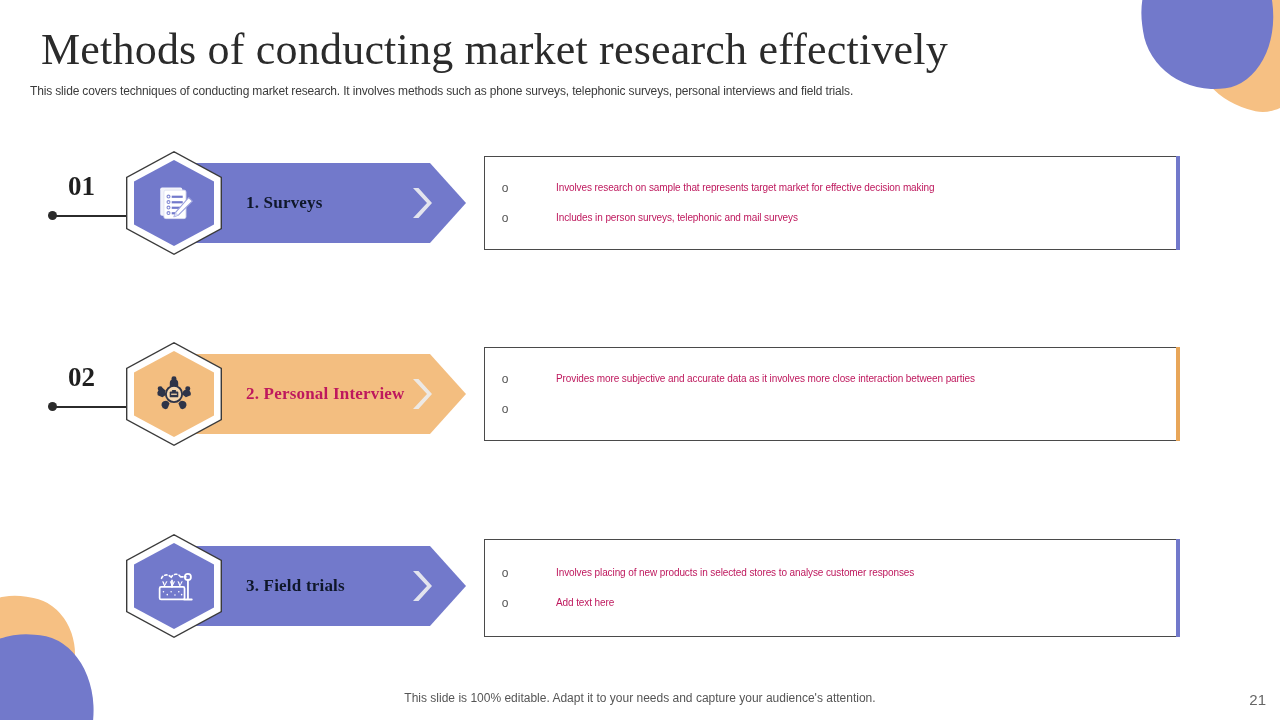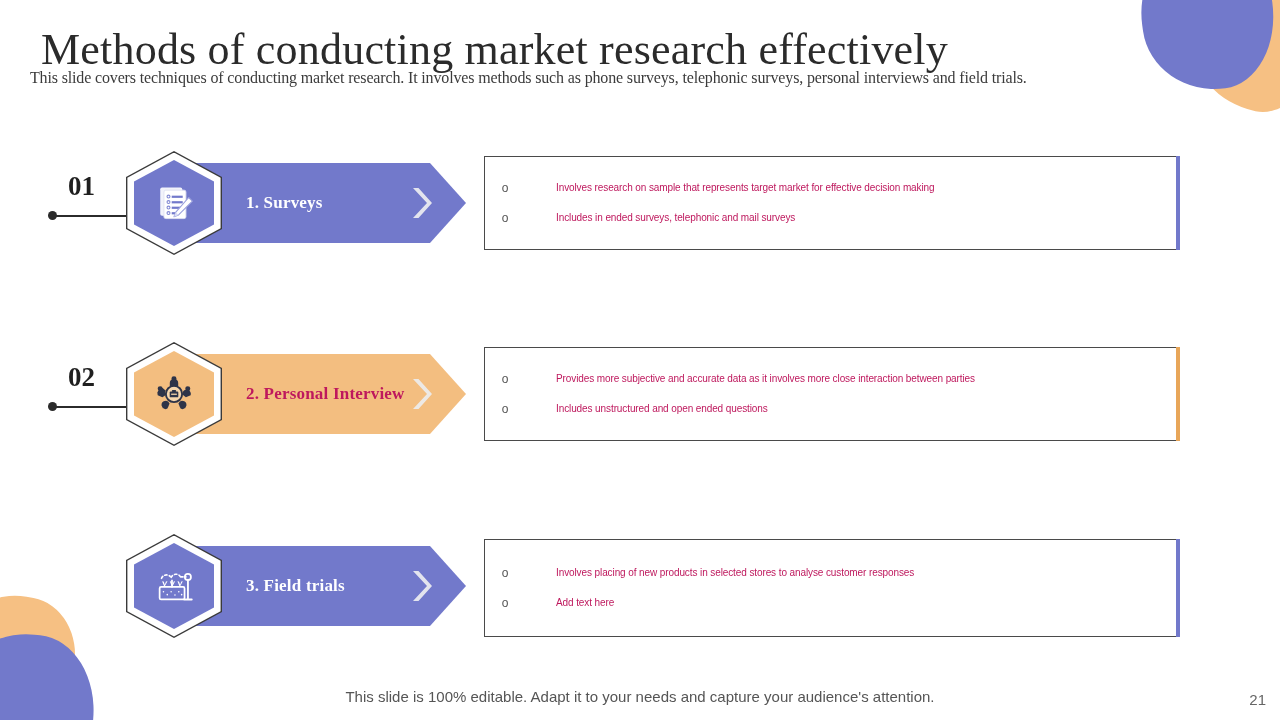--- a/index.html
+++ b/index.html
@@ -66,26 +66,25 @@
     font-family: "Liberation Serif", serif;
     font-size: 44px;
     color: #2b2b2b;
     letter-spacing: 0.2px;
     white-space: nowrap;
     margin-left: 11px;
   }
   .subtitle {
     position: absolute;
     left: 30px;
-    top: 69px;
-    font-size: 16px;
+    top: 84px;
+    font-size: 12px;
     color: #3b3b3b;
     letter-spacing: -0.15px;
     white-space: nowrap;
-    font-family: Liberation Serif, serif;
   }
 
   
   .row {
     position: absolute;
     left: 8px;
     width: 1256px;
     height: 110px;
   }
   .row-1 { top: 147px; }
@@ -191,21 +190,21 @@
   .banner.purple { background: #7279CB; }
   .banner.orange { background: #F3BE80; }
   .banner-label {
     margin-left: 70px;
     font-family: "Liberation Serif", serif;
     font-weight: bold;
     font-size: 17px;
     letter-spacing: 0.2px;
     white-space: nowrap;
   }
-  .banner.purple .banner-label { color: #ffffff; }
+  .banner.purple .banner-label { color: #0f172a; }
   .banner.orange .banner-label { color: #be185d; }
   .banner-chevron {
     position: absolute;
     right: 34px;
     top: 50%;
     transform: translateY(-50%);
     width: 22px;
     height: 36px;
   }
 
@@ -257,21 +256,21 @@
     margin-left: 41px;
   }
 
   
   .footer-note {
     position: absolute;
     left: 0;
     right: 0;
     bottom: 15px;
     text-align: center;
-    font-size: 15px;
+    font-size: 12px;
     color: #555555;
   }
   .page-num {
     position: absolute;
     right: 14px;
     bottom: 12px;
     font-size: 15px;
     color: #666666;
   }
 </style>
@@ -328,21 +327,21 @@
       </span>
     </div>
 
     <div class="textbox accent-purple">
       <div class="bullet-row">
         <span class="bullet-mark">o</span>
         <span class="bullet-text">Involves  research on sample that  represents target market for effective  decision making</span>
       </div>
       <div class="bullet-row">
         <span class="bullet-mark">o</span>
-        <span class="bullet-text">Includes  in ended surveys,  telephonic  and mail surveys</span>
+        <span class="bullet-text">Includes  in person surveys,  telephonic  and mail surveys</span>
       </div>
     </div>
   </div>
 
   <div class="row row-2">
 
     <div class="num-group">
       <div class="num-label">02</div>
       <div class="num-dot"></div>
       <div class="num-line"></div>
@@ -390,21 +389,20 @@
       </span>
     </div>
 
     <div class="textbox accent-orange">
       <div class="bullet-row">
         <span class="bullet-mark">o</span>
         <span class="bullet-text">Provides more subjective  and accurate data as it involves  more close interaction between parties</span>
       </div>
       <div class="bullet-row">
         <span class="bullet-mark">o</span>
-        <span class="bullet-text">Includes  unstructured  and open ended questions</span>
       </div>
     </div>
   </div>
 
   <div class="row row-3">
 
 
     <div class="hex-wrap">
       <div class="hex-outer">
         <div class="hex-outer-fill"></div>

